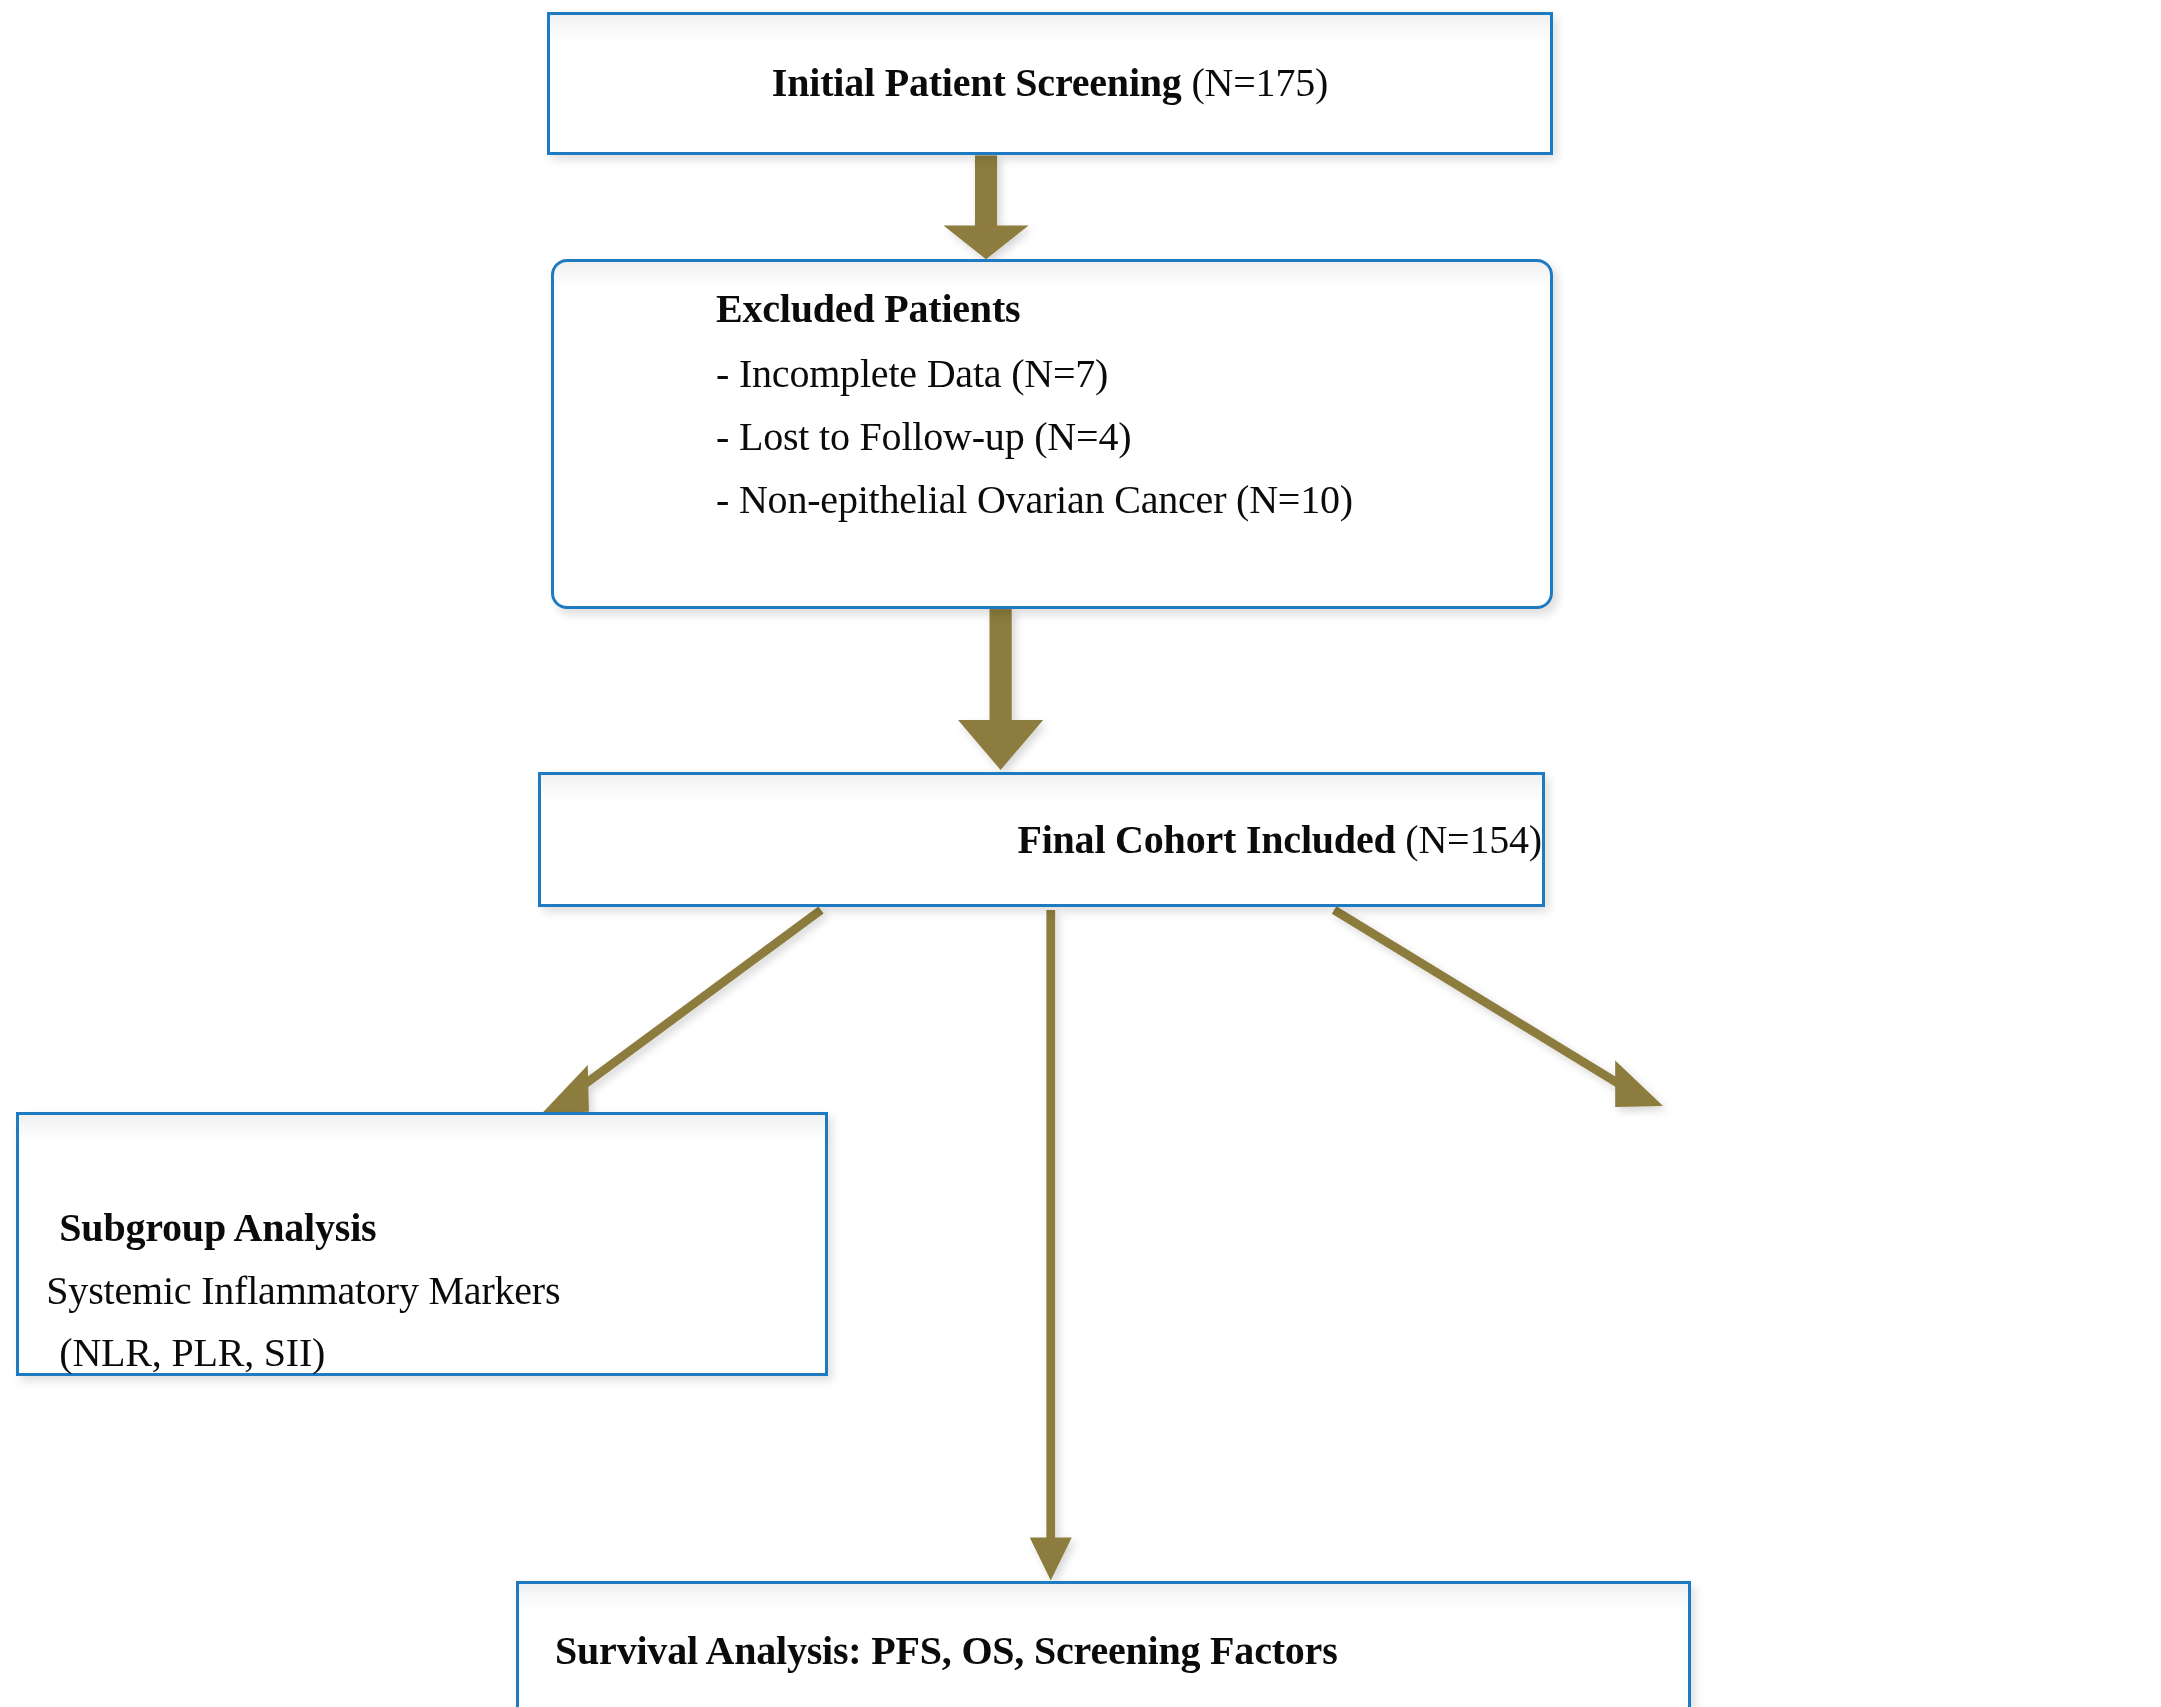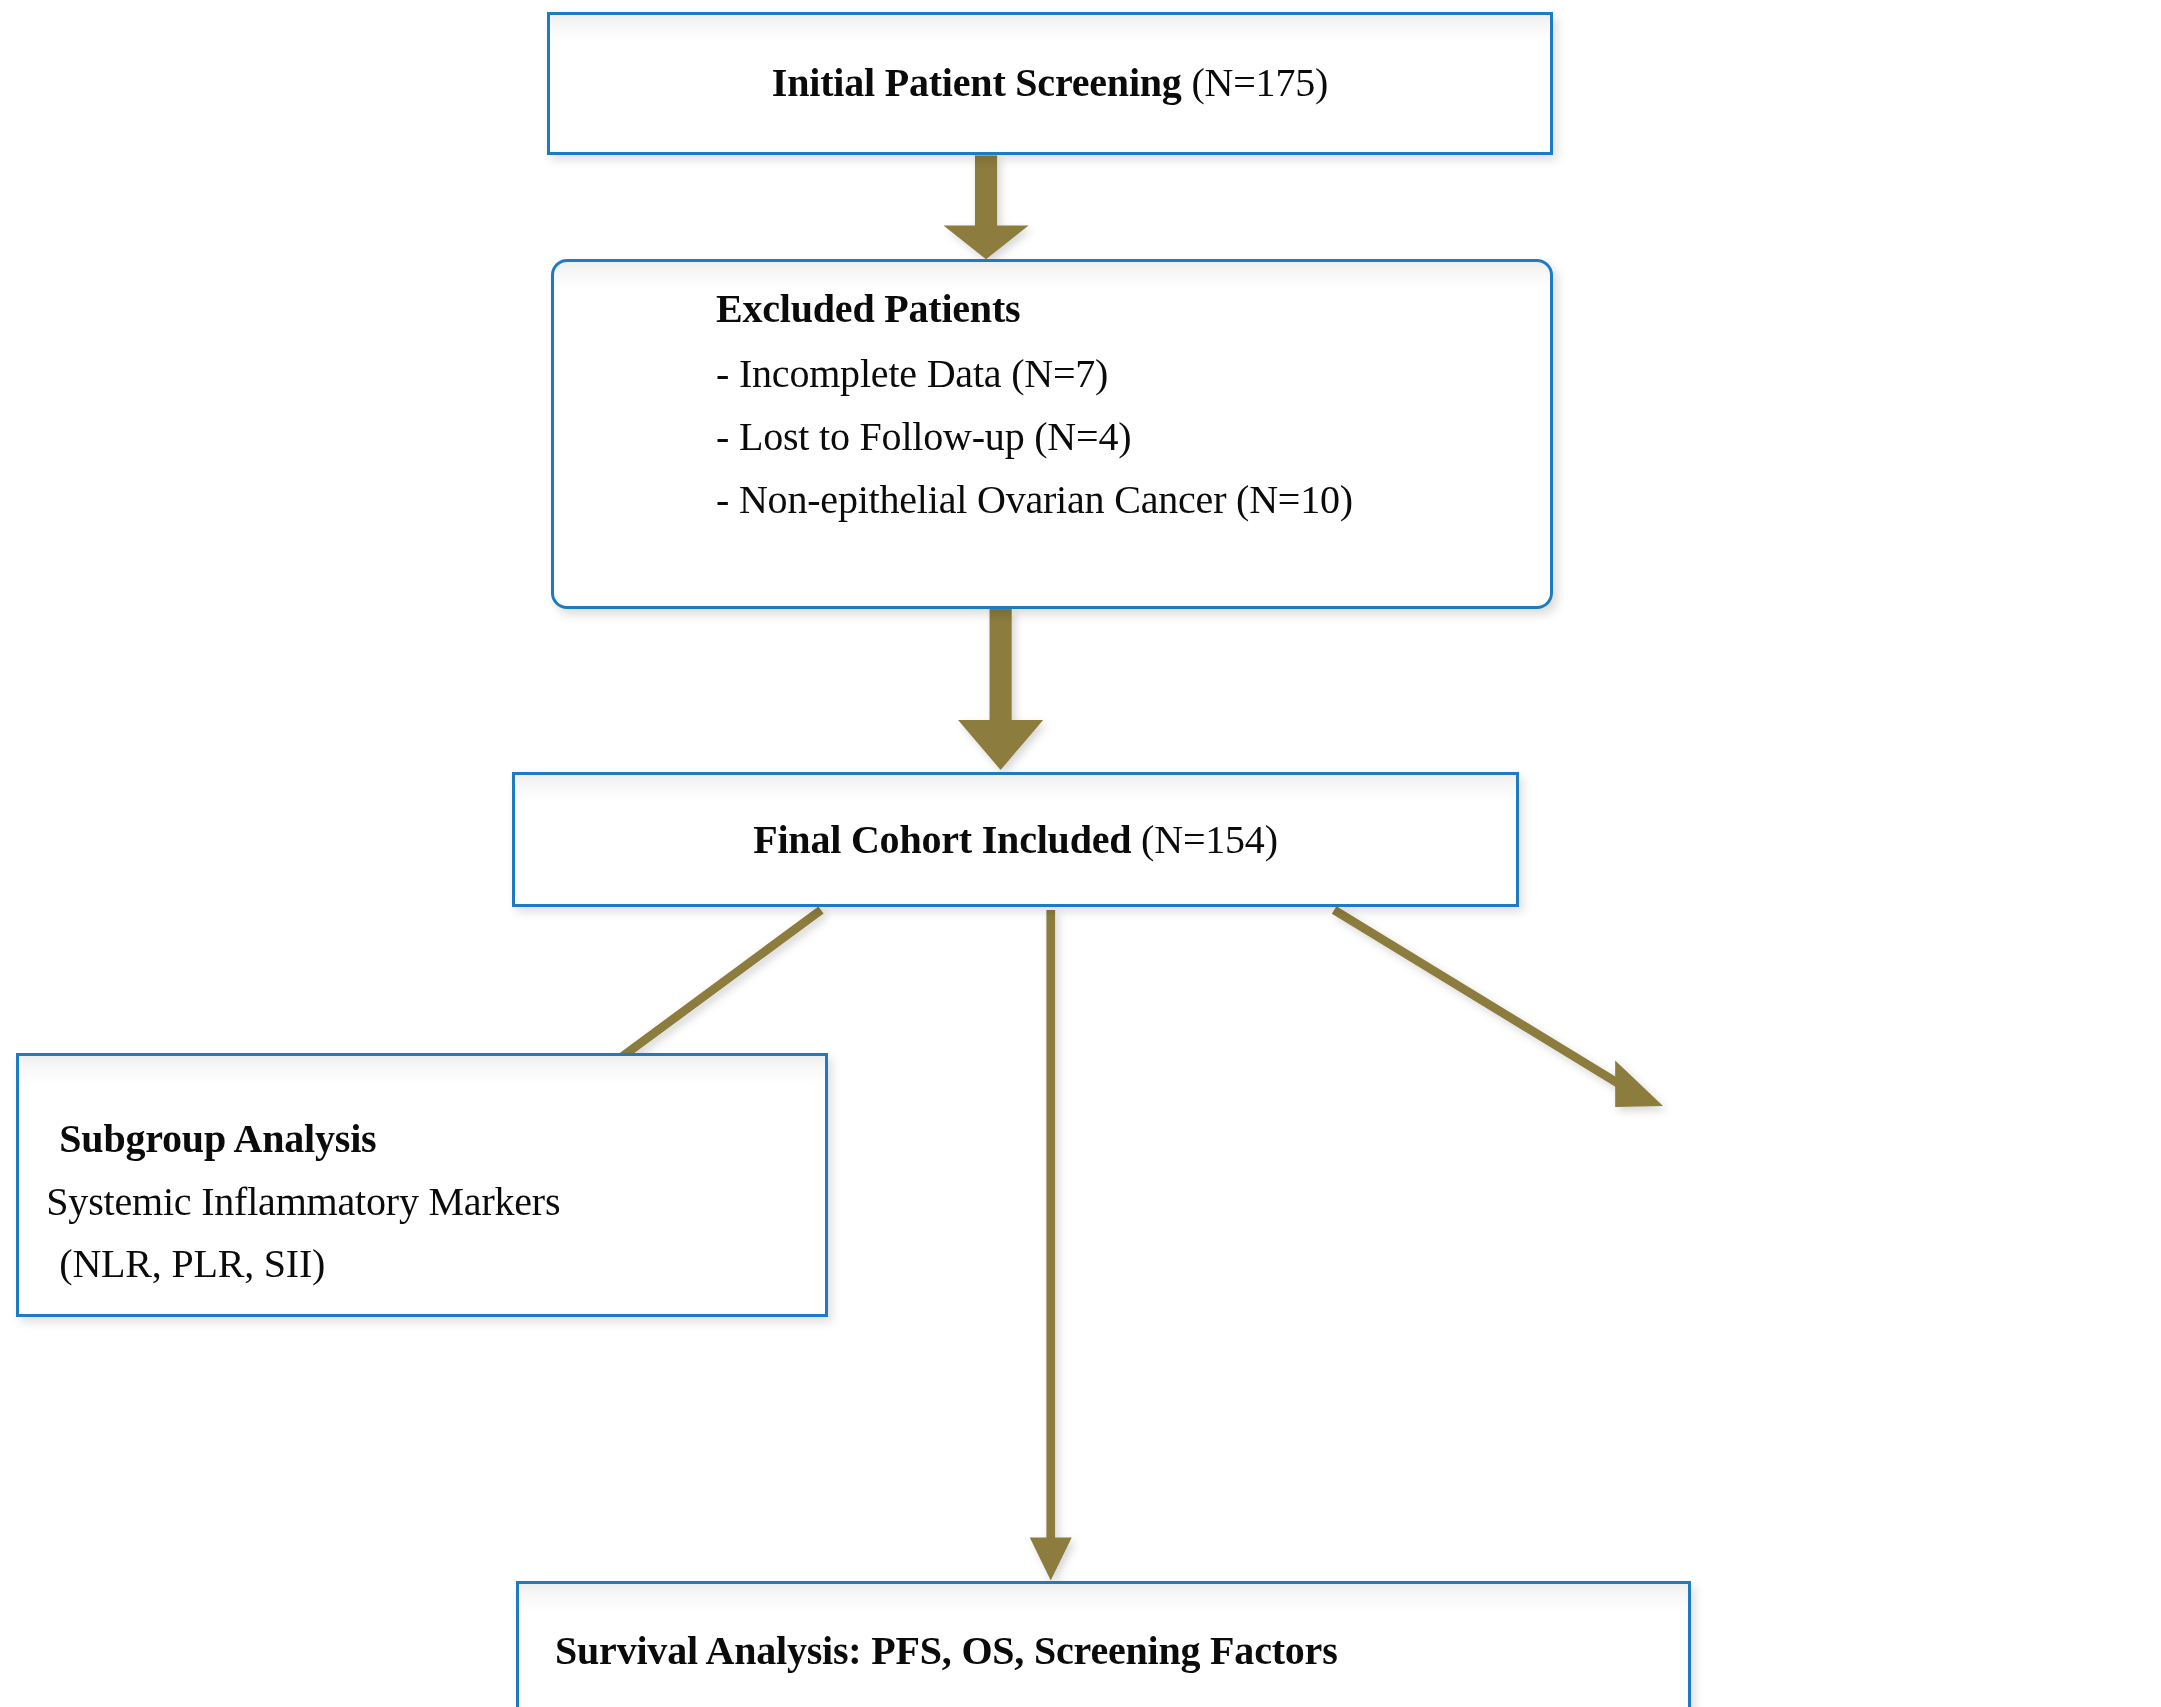--- a/index.html
+++ b/index.html
@@ -72,28 +72,28 @@
     width: 1002px; height: 350px;
     justify-content: flex-start;
     padding-top: 27px;
     border-radius: 16px;
   }
   #node-excluded .node-text { padding-left: 162px; }
   #node-excluded .line-head { margin-bottom: 24.5px; }
   #node-excluded .line-item { margin-bottom: 23px; }
 
   #node-cohort {
-    left: 512px; top: 772px;
-    width: 1007px; height: 135px;
+    left: 538px; top: 772px;
+    width: 1007px; height: 135px; align-items: flex-end;
   }
 
   #node-subgroup {
-    left: 16.3px; top: 1053px;
+    left: 16.3px; top: 1112px;
     width: 812px; height: 264px;
-    justify-content: center;
+    justify-content: flex-end;
     padding-top: 33px;
   }
   #node-subgroup .node-text { padding-left: 40px; }
   #node-subgroup .line-head { margin-bottom: 23px; }
   #node-subgroup .line-item { margin-bottom: 22px; padding-left: 27px; }
 
   #node-platinum {
     left: 1340px; top: 1107px;
     width: 807px; height: 157px;
   }

